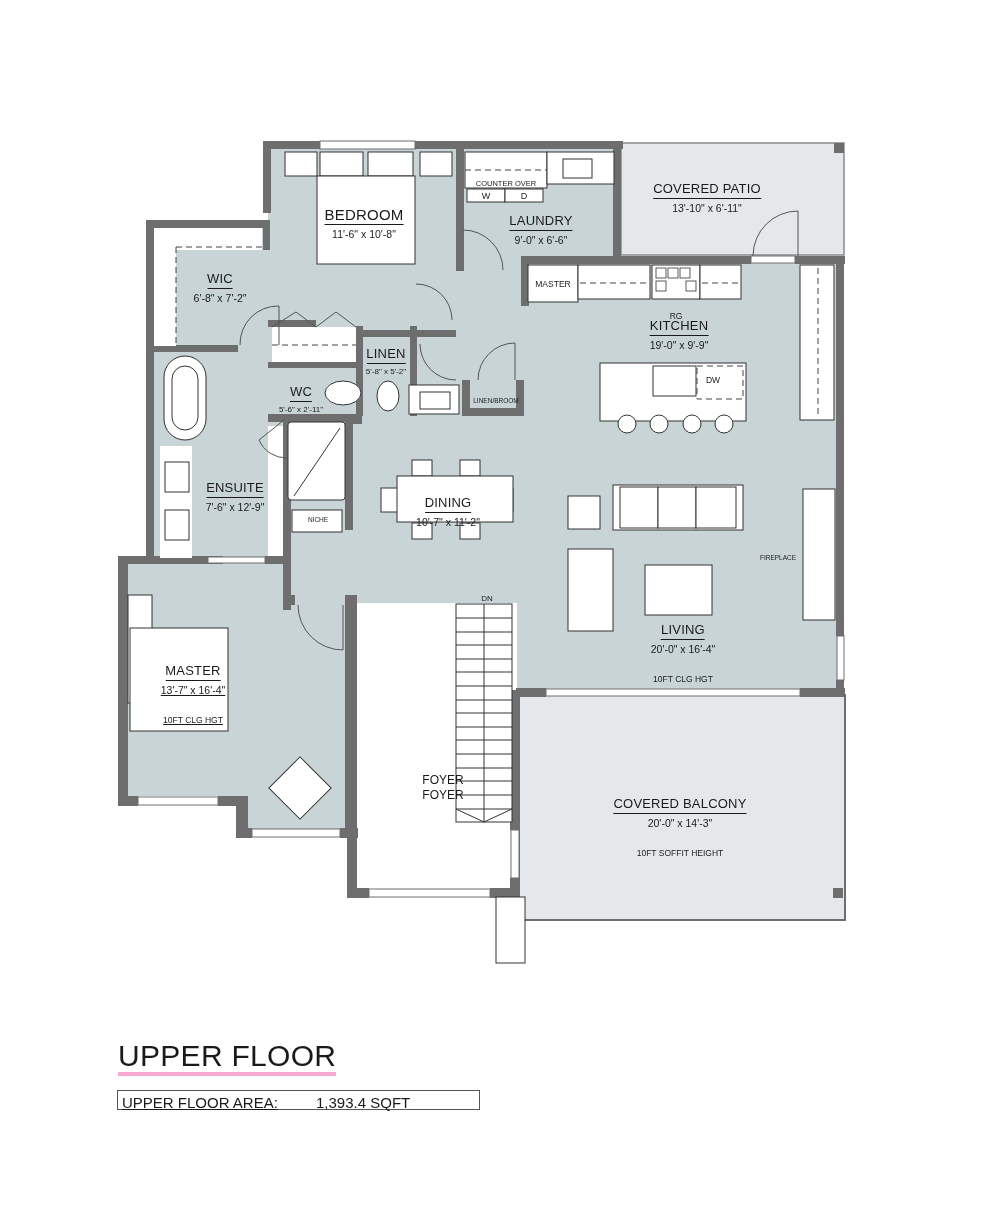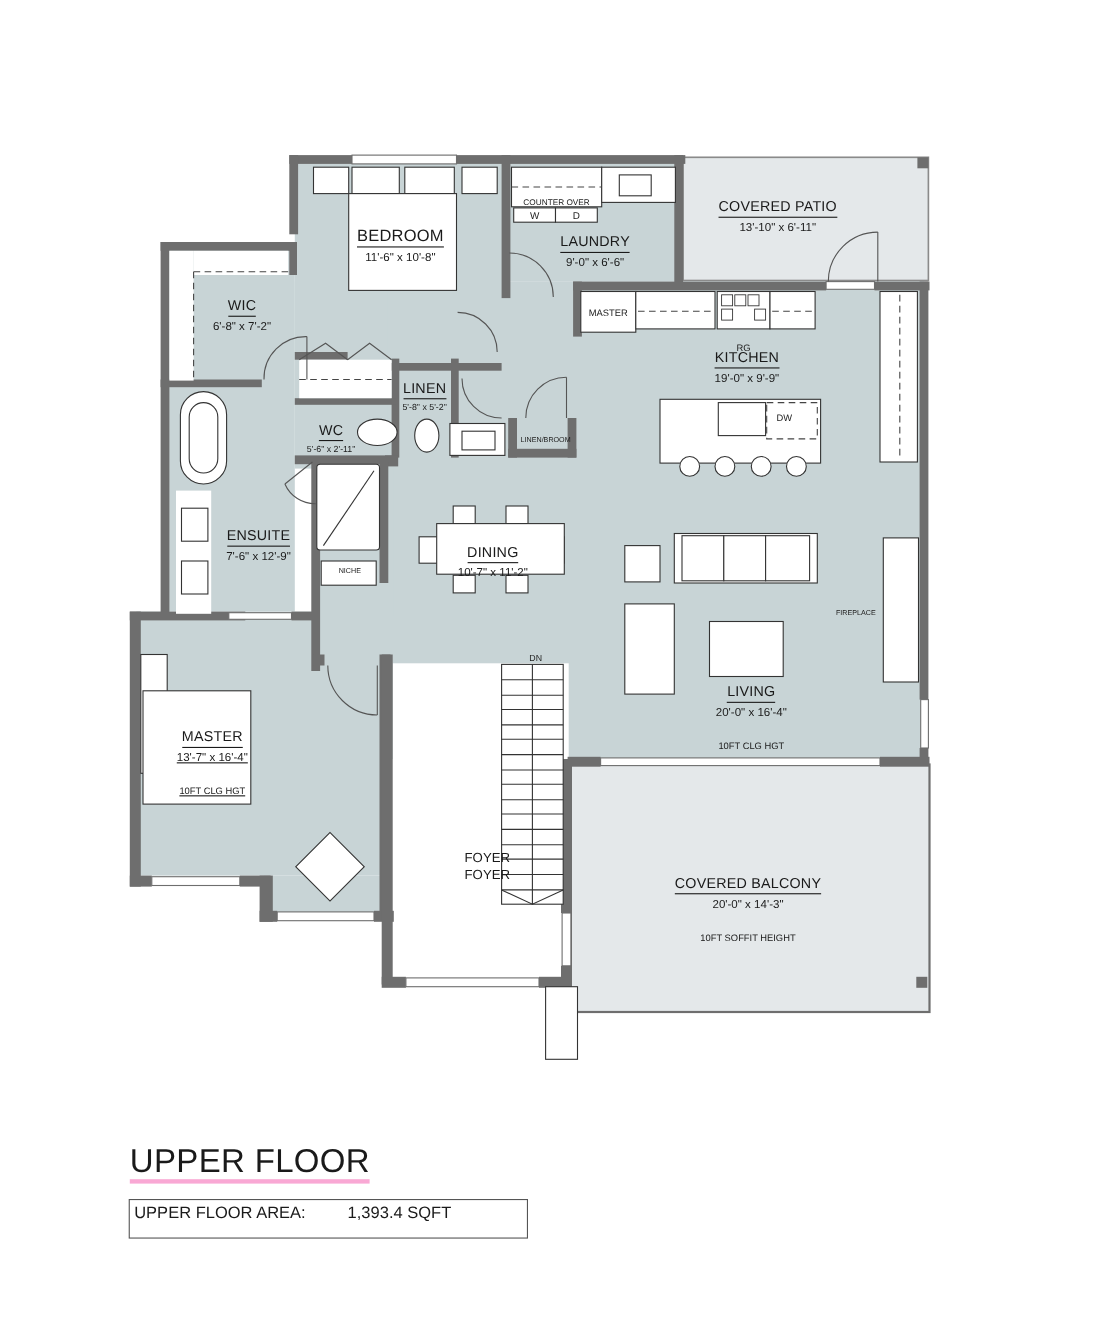--- a/index.html
+++ b/index.html
@@ -10,22 +10,22 @@
   .lbl .name { display: inline-block; font-size: 15px; letter-spacing: 0.2px; border-bottom: 1.5px solid #1a1a1a; padding-bottom: 1px; }
   .lbl .dim { display: block; font-size: 10.5px; margin-top: 3px; }
   .lbl .note { display: block; font-size: 8.5px; margin-top: 20px; }
   .lbl.sm .name { font-size: 13px; }
   .lbl.xs .name { font-size: 13px; }
   .lbl.xs .dim { font-size: 8px; }
   .tiny { position: absolute; font-size: 7.5px; transform: translateX(-50%); white-space: nowrap; color: #222; }
   .plain { position: absolute; font-size: 12px; text-align: center; transform: translateX(-50%); line-height: 1.25; margin-left: 36px; }
   .title { position: absolute; left: 118px; top: 1040px; font-size: 30px; letter-spacing: 0.3px;
            border-bottom: 4px solid #f9a8d4; padding-bottom: 0; line-height: 1.05; }
-  .area-box { position: absolute; left: 117px; top: 1090px; width: 363px; height: 36px; border: 1px solid #555;
-              font-size: 15px; line-height: 24px; box-sizing: border-box; padding-left: 4px; }
+  .area-box { position: absolute; left: 117px; top: 1090px; width: 363px; height: 20px; border: 1px solid #555;
+              font-size: 15px; line-height: 24px; box-sizing: border-box; padding-left: 4px; text-decoration: underline; }
   .area-box .val { position: absolute; left: 198px; }
 </style>
 </head>
 <body>
 
 <svg class="plan" width="1000" height="1220" viewBox="0 0 1000 1220" xmlns="http://www.w3.org/2000/svg">
 
   <rect x="621" y="143" width="223" height="112" fill="#e4e8ea" stroke="#8a8a8a" stroke-width="1.5"></rect>
   <rect x="519" y="695" width="326" height="225" fill="#e4e8ea" stroke="#6e6e6e" stroke-width="2"></rect>
   <rect x="834" y="143" width="10" height="10" fill="#6e6e6e"></rect>

